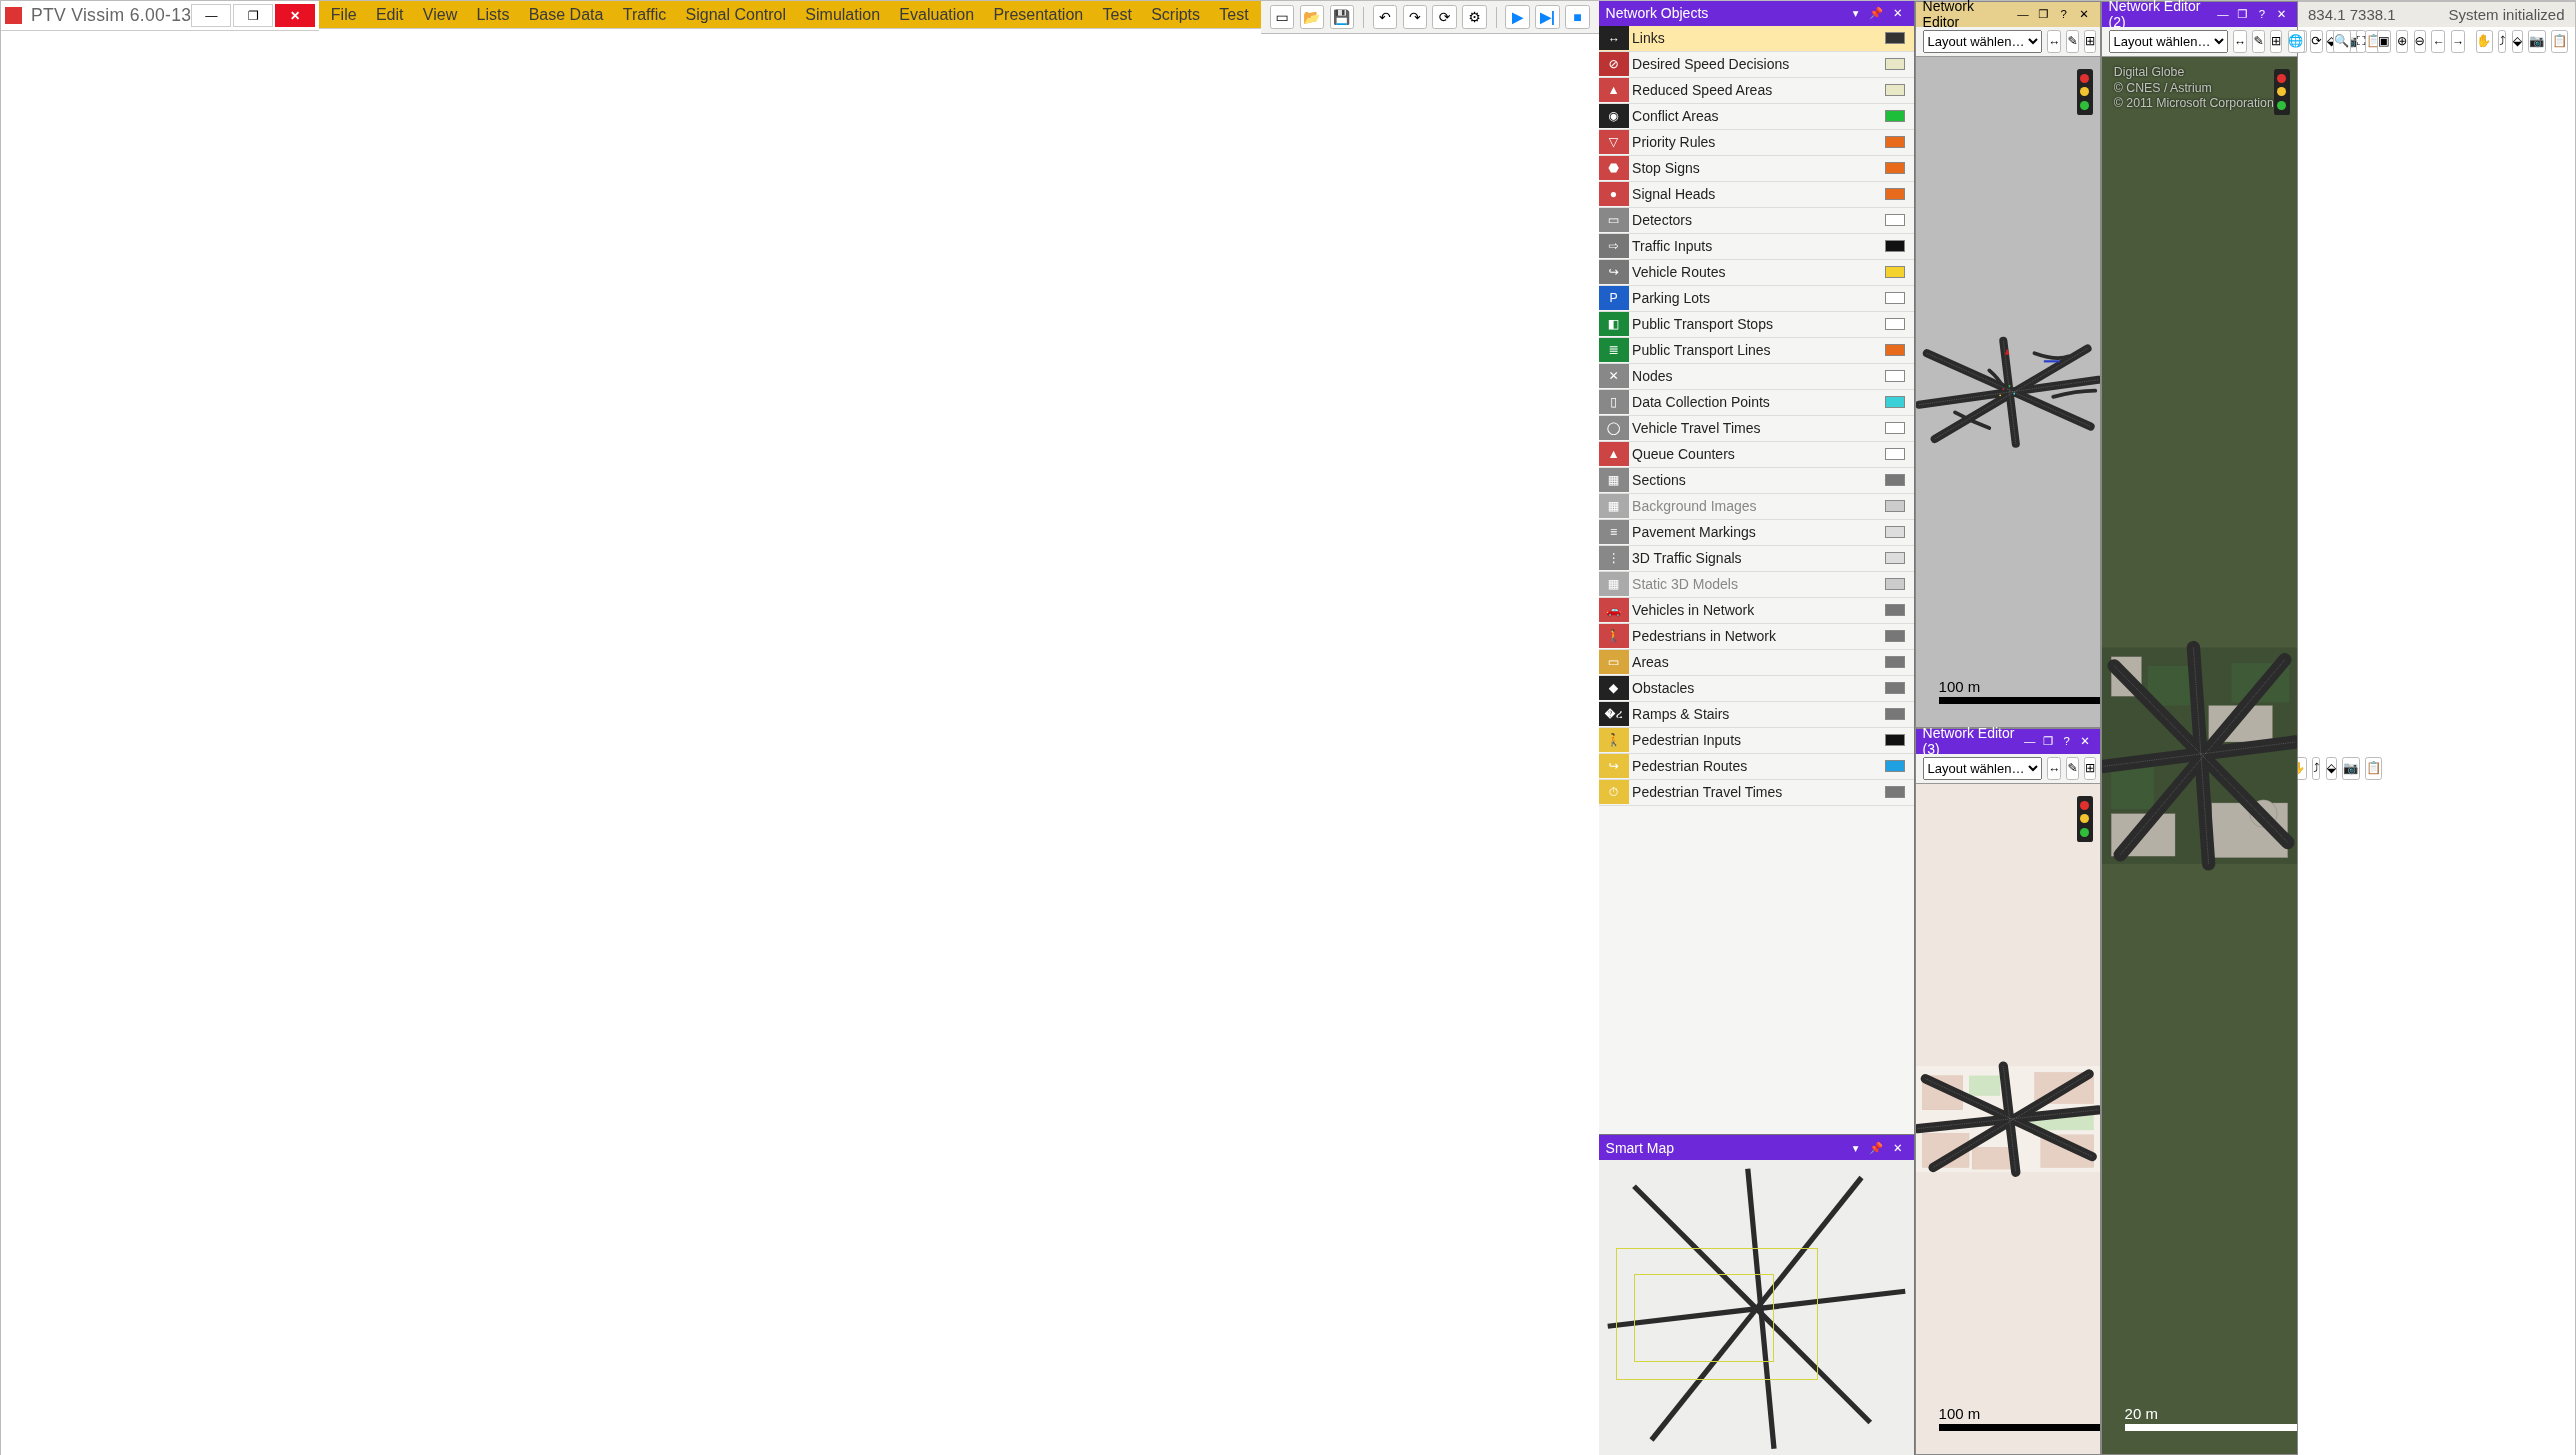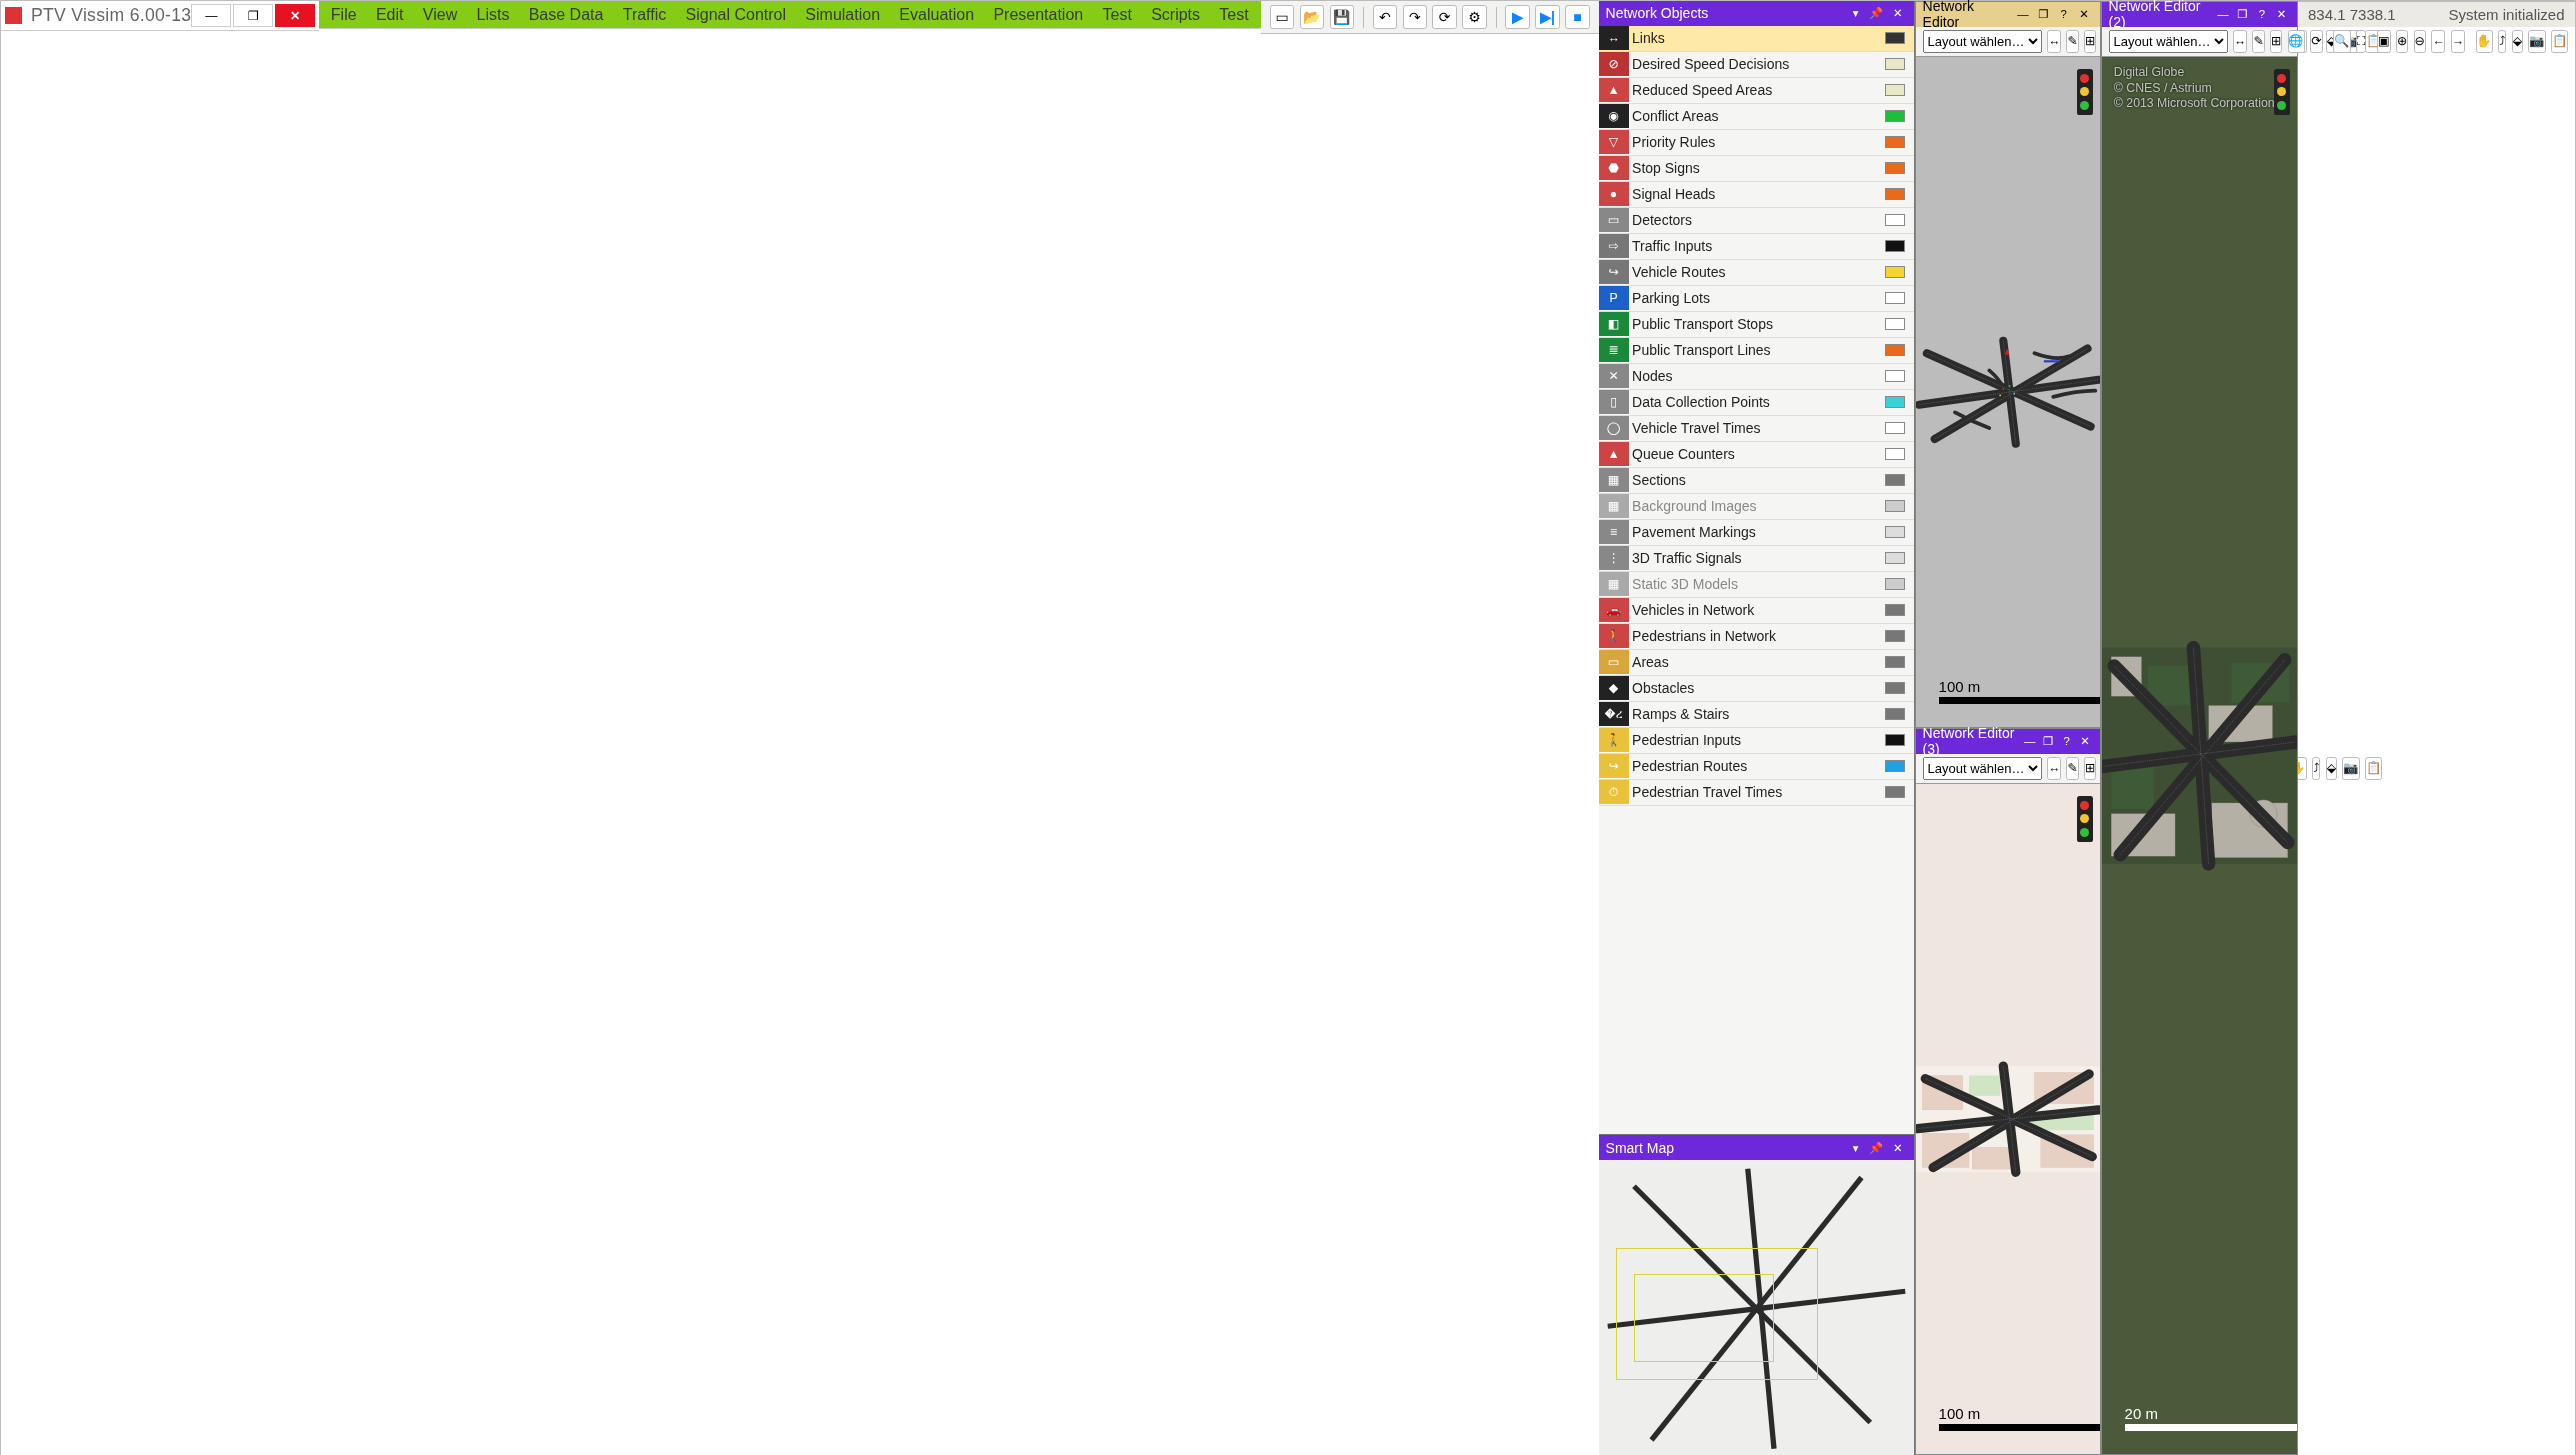--- a/index.html
+++ b/index.html
@@ -5,21 +5,21 @@
   * { box-sizing: border-box; margin: 0; padding: 0; font-family: "Segoe UI", Tahoma, sans-serif; }
   body { background: #f0f0f0; width: 2576px; height: 1456px; overflow: hidden; transform-origin: top left; }
   
   .window { width: 2576px; height: 1456px; display: flex; flex-direction: row; background: #fff; border: 1.8px solid #bbb; }
   .titlebar { height: 30px; display: flex; align-items: center; padding: 0 3.5px; background: #fff; border-bottom: 0.9px solid #ccc; font-size: 17.6px; }
   .titlebar .appicon { width: 17.6px; height: 17.6px; background: #d33; margin-right: 8.8px; }
   .titlebar .title { flex: 1; text-align: center; color: #666; letter-spacing: 0.3px; }
   .titlebar .winbtns { display: flex; gap: 1.8px; }
   .titlebar .winbtns span { width: 40px; height: 23px; display: flex; align-items: center; justify-content: center; border: 0.9px solid #ccc; font-size: 12.3px; cursor: pointer; }
   .titlebar .winbtns .close { background: #e81123; color: #fff; border-color: #e81123; font-weight: bold; }
-  .menubar { height: 28px; display: flex; align-items: center; gap: 19.3px; padding: 0 12.3px; background: #84cc16; border-bottom: 0.9px solid #ccc; font-size: 16px; color: #3a3a3a; }
+  .menubar { height: 28px; display: flex; align-items: center; gap: 19.3px; padding: 0 12.3px; background: #eab308; border-bottom: 0.9px solid #ccc; font-size: 16px; color: #3a3a3a; }
   .menubar span { cursor: pointer; }
   .toolbar { height: 33px; display: flex; align-items: center; gap: 5.3px; padding: 0 8.8px; background: #f2f2f0; border-bottom: 0.9px solid #bbb; }
   .toolbar .tbtn { width: 24.6px; height: 24.6px; border: 0.9px solid #bbb; border-radius: 2.6px; background: #fff; display: flex; align-items: center; justify-content: center; font-size: 14px; cursor: pointer; }
   .toolbar .sep { width: 0.9px; height: 21px; background: #bbb; margin: 0 3.5px; }
   .play { color: #0a84ff; font-weight: bold; }
   .main { flex: 1; display: flex; min-height: 0; }
   .sidebar { width: 316px; display: flex; flex-direction: column; background: #e9e9e7; border-right: 1.8px solid #777; }
   .panel-header { height: 24.6px; background: #6d28d9; color: #fff; font-size: 14px; display: flex; align-items: center; padding: 0 7px; }
   .panel-header .hspacer { flex: 1; }
   .panel-header .pbtn { width: 17.6px; height: 17.6px; margin-left: 3.5px; font-size: 11.4px; display:flex; align-items:center; justify-content:center; cursor:pointer; }
@@ -493,21 +493,21 @@
             <g class="lane">
               <line x1="80" y1="120" x2="1220" y2="1280"></line>
               <line x1="1200" y1="80" x2="120" y2="1360"></line>
               <line x1="10" y1="780" x2="1270" y2="620"></line>
               <line x1="600" y1="0" x2="700" y2="1420"></line>
             </g>
           </svg>
           <div class="credits" id="credits">
               <div>Digital Globe</div>
               <div>© CNES / Astrium</div>
-              <div>© 2013 Microsoft Corporation</div>
+              <div>© 2011 Microsoft Corporation</div>
             </div>
           <div class="scalebar" style="color:#fff">
             <span>20 m</span>
             <div class="bar" style="background:#fff"></div>
           </div>
           <div class="signal-strip" id="sig2">
               <span style="background: rgb(224, 48, 48);"></span>
               <span style="background: rgb(242, 196, 48);"></span>
               <span style="background: rgb(47, 191, 58);"></span>
             </div>

